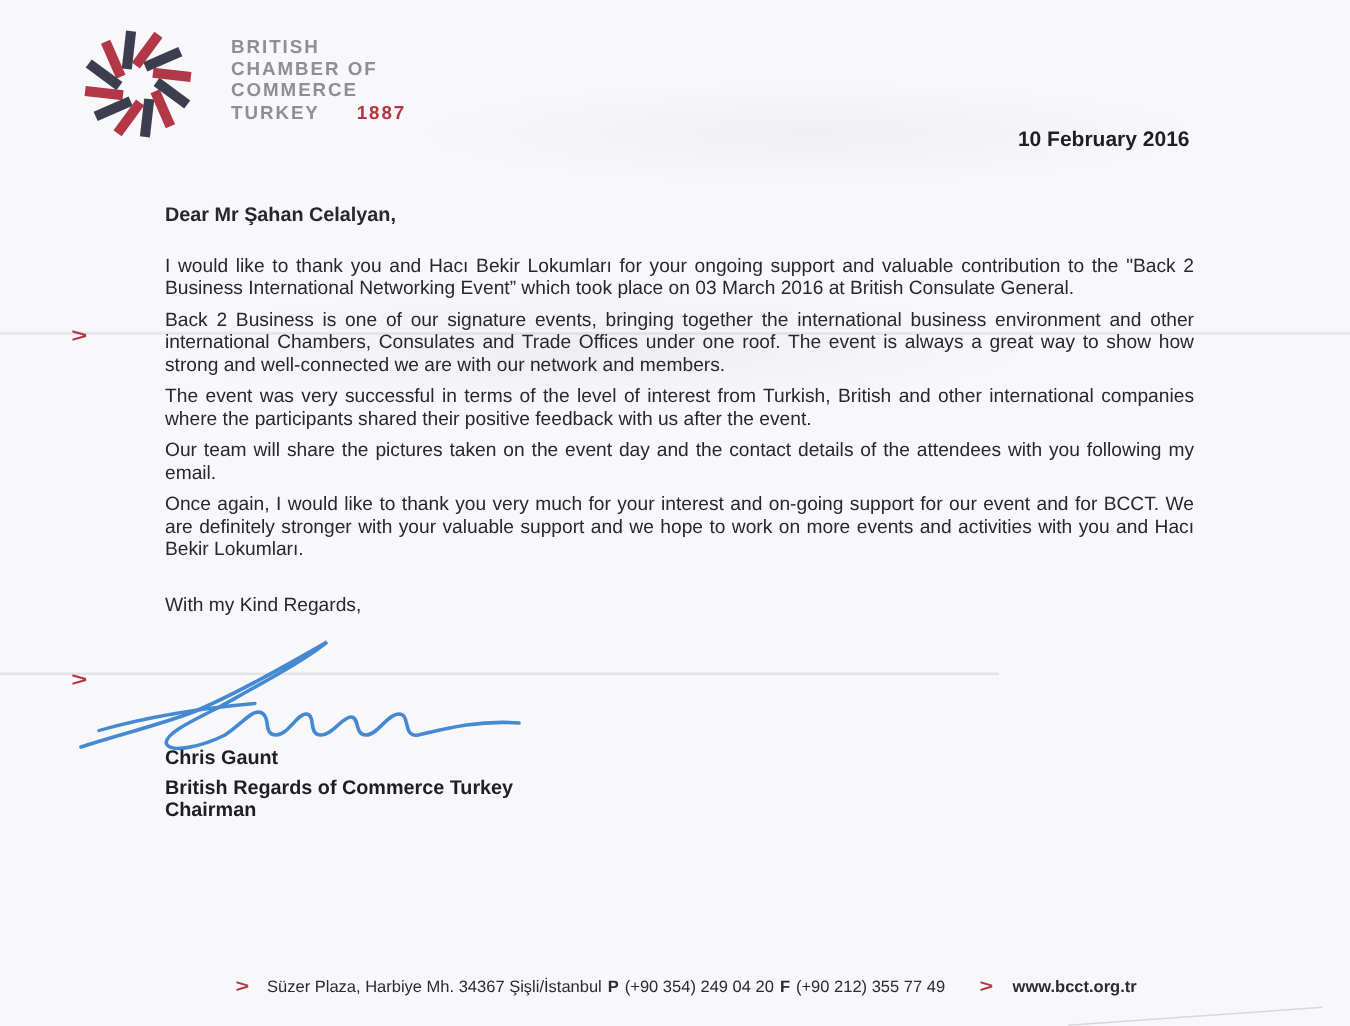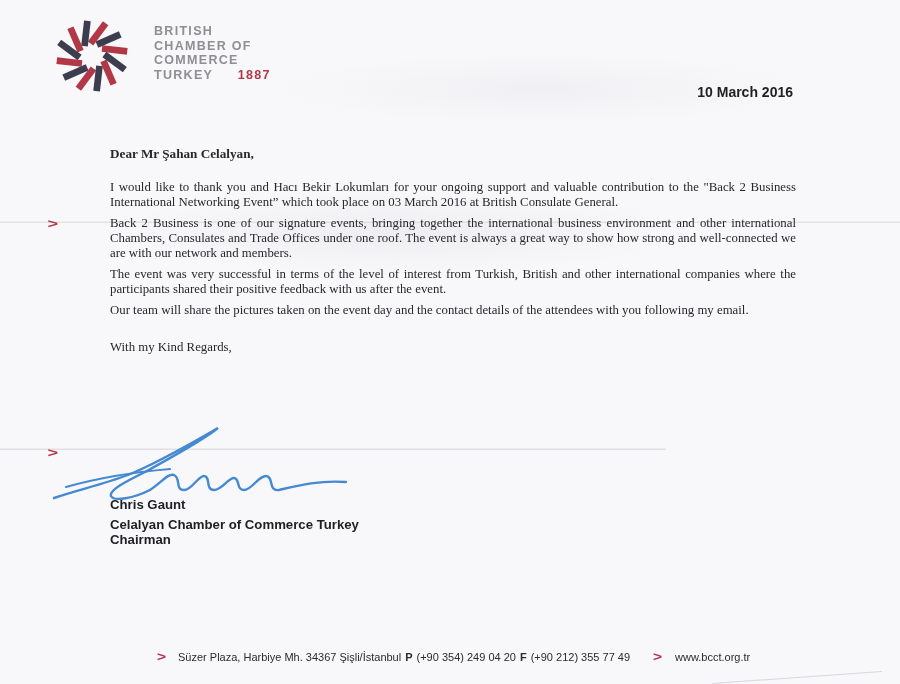--- a/index.html
+++ b/index.html
@@ -26,43 +26,43 @@
     background:rgba(120,120,135,.25);transform:rotate(-4deg);}
   
   .logo{position:absolute;left:44px;top:8px;display:flex;align-items:flex-start;}
   .logo-mark{width:96px;height:96px;}
   .logo-text{margin-left:14px;margin-top:16px;font-size:12.5px;line-height:14.5px;
     letter-spacing:1.3px;color:var(--logo-gray);font-weight:bold;}
   .logo-year{color:var(--red);margin-left:20px;}
   
   .date{position:absolute;top:84px;right:107px;font-weight:bold;font-size:14px;color:#1e1e24;}
   
-  .body-block{position:absolute;left:110px;top:146px;width:686px;font-size:12.8px;
-    line-height:15px;color:var(--ink);font-family:Liberation Serif, serif;}
+  .body-block{position:absolute;left:110px;top:135px;width:686px;font-size:12.8px;
+    line-height:15px;color:var(--ink);}
   .salutation{font-weight:bold;font-size:13.2px;margin-bottom:19px;}
   .body-block p{text-align:justify;margin-bottom:6px;}
   .closing{margin-top:22px;text-align:left;}
   
   .margin-mark{position:absolute;left:49px;color:var(--red);font-weight:bold;
     font-size:13px;transform:scaleX(1.4);}
   .mark-1{top:216px;}
   .mark-2{top:445px;}
   
   .signature{position:absolute;left:50px;top:424px;width:300px;height:80px;}
   .signoff{position:absolute;left:110px;top:497px;font-weight:bold;font-size:13.2px;color:#1e1e24;}
   .signoff .org-block{margin-top:6px;line-height:14.5px;}
   
   .footer{position:absolute;left:158px;top:650px;display:flex;align-items:baseline;
     font-size:11px;color:#2a2a30;white-space:nowrap;}
   .footer .chev{color:var(--red);font-weight:bold;font-size:12px;transform:scaleX(1.3);}
   .footer .chev-1{margin-right:13px;}
   .footer .chev-2{margin:0 14px 0 20px;}
   .footer b{font-weight:bold;}
   .footer .seg{margin-right:4px;}
-  .footer .website{font-weight:normal;}
+  .footer .website{font-weight:bold;}
 </style>
 </head>
 <body>
 
 <div class="page">
 
   <div class="crease crease-top"></div>
   <div class="crease crease-mid"></div>
   <div class="scratch"></div>
 
@@ -84,50 +84,51 @@
         </g>
     </svg>
     <div class="logo-text">
       <div>BRITISH</div>
       <div>CHAMBER OF</div>
       <div>COMMERCE</div>
       <div><span>TURKEY </span><span class="logo-year">1887</span></div>
     </div>
   </div>
 
-  <div class="date">10 March 2016</div>
+  <div class="date">10 February 2016</div>
 
   <div class="margin-mark mark-1">&gt;</div>
   <div class="margin-mark mark-2">&gt;</div>
 
   <div class="body-block">
     <div class="salutation">Dear Mr Şahan Celalyan,</div>
     <p>I would like to thank you and Hacı Bekir Lokumları for your ongoing support and valuable contribution to the "Back 2 Business International Networking Event” which took place on 03 March 2016 at British Consulate General.</p>
     <p>Back 2 Business is one of our signature events, bringing together the international business environment and other international Chambers, Consulates and Trade Offices under one roof. The event is always a great way to show how strong and well-connected we are with our network and members.</p>
     <p>The event was very successful in terms of the level of interest from Turkish, British and other international companies where the participants shared their positive feedback with us after the event.</p>
     <p>Our team will share the pictures taken on the event day and the contact details of the attendees with you following my email.</p>
+    <p>Once again, I would like to thank you very much for your interest and on-going support for our event and for BCCT. We are definitely stronger with your valuable support and we hope to work on more events and activities with you and Hacı Bekir Lokumları.</p>
     <p class="closing">With my Kind Regards,</p>
   </div>
 
   <svg class="signature" viewBox="0 0 300 80">
     <path d="M 4 74 C 28 66, 54 60, 78 51 C 112 37, 152 13, 168 4
              C 152 17, 120 34, 95 48 C 75 58, 59 66, 61 72
              C 64 78, 84 74, 100 66
              C 112 58, 118 49, 124 51 C 131 54, 125 66, 134 66
              C 142 66, 148 52, 154 52 C 161 52, 155 66, 164 66
              C 172 66, 178 54, 184 54 C 190 54, 186 66, 194 66
              C 202 66, 208 52, 216 52 C 224 52, 218 68, 229 66
              C 246 62, 268 56, 296 58" fill="none" stroke="var(--sig-blue)" stroke-width="2.4" stroke-linecap="round"></path>
     <path d="M 16 63 Q 62 50 120 45" fill="none" stroke="var(--sig-blue)" stroke-width="2.2" stroke-linecap="round"></path>
   </svg>
 
   <div class="signoff">
     <div>Chris Gaunt</div>
     <div class="org-block">
-      <div>Celalyan Chamber of Commerce Turkey</div>
+      <div>British Regards of Commerce Turkey</div>
       <div>Chairman</div>
     </div>
   </div>
 
   <div class="footer">
     <span class="chev chev-1">&gt;</span>
     <span class="seg">Süzer Plaza, Harbiye Mh. 34367 Şişli/İstanbul</span>
     <b class="seg">P</b>
     <span class="seg">(+90 354) 249 04 20</span>
     <b class="seg">F</b>

